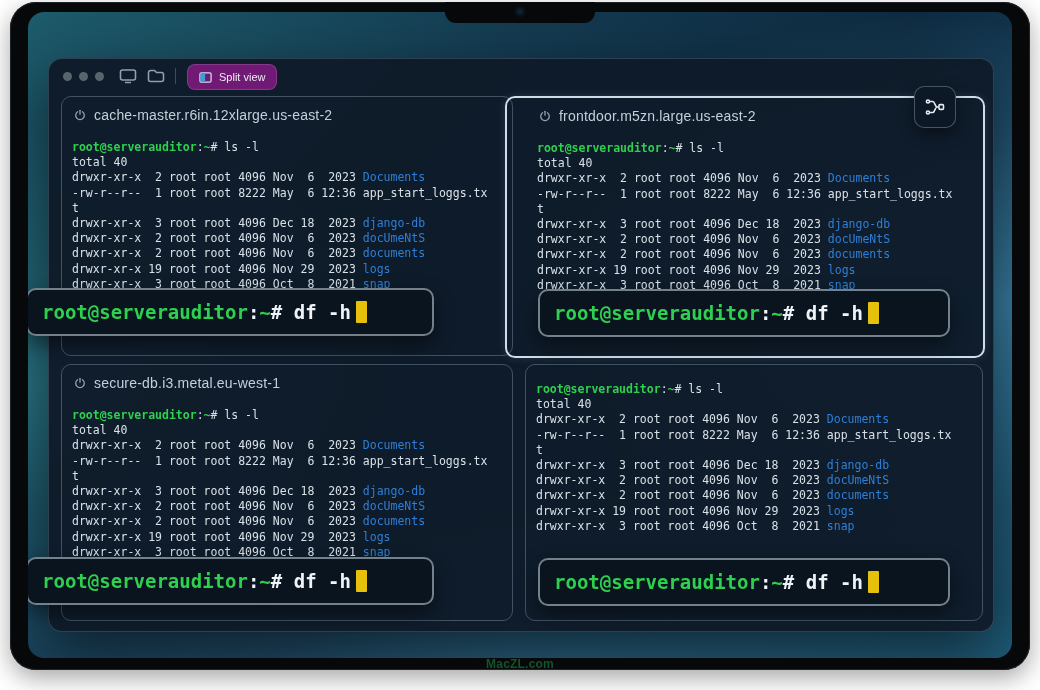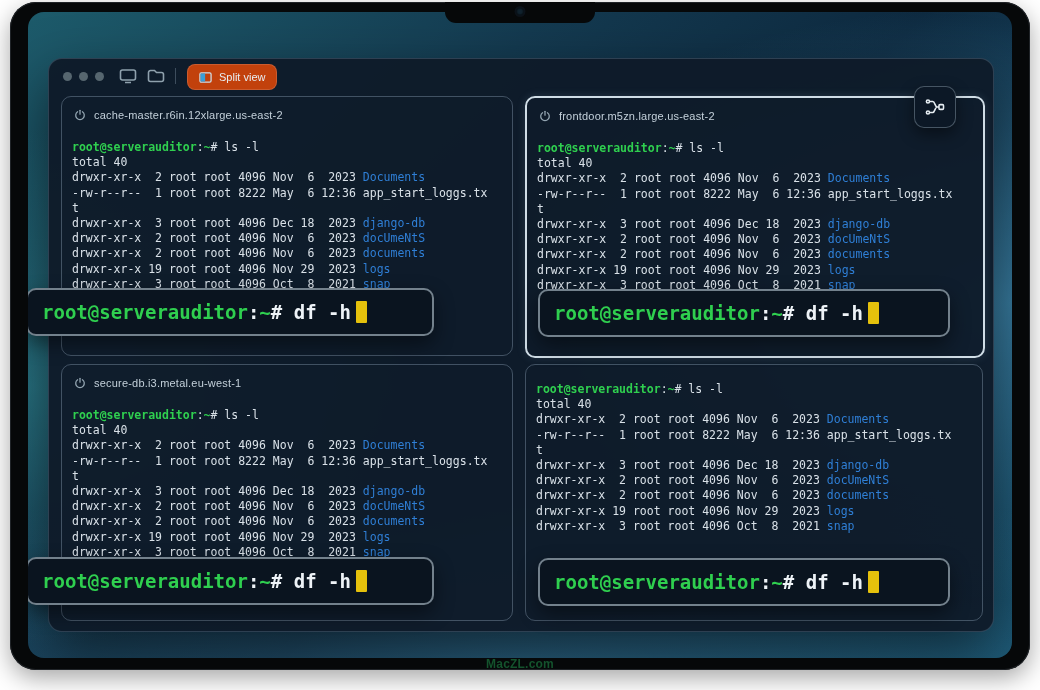--- a/index.html
+++ b/index.html
@@ -53,21 +53,21 @@
     background:#56666f;
   }
   .tb-ico{position:absolute;top:9px;width:18px;height:16px;color:#8fa1ad;}
   .tb-sep{
     position:absolute;left:126px;top:9px;width:1px;height:16px;
     background:rgba(150,170,185,.35);
   }
   .split-pill{
     position:absolute;left:138px;top:5px;height:24px;
     display:flex;align-items:center;gap:7px;padding:0 11px;
-    background:#c2410c;border:1px solid rgba(255,255,255,.14);border-radius:8px;
+    background:#701a75;border:1px solid rgba(255,255,255,.14);border-radius:8px;
     color:#e8eef2;font-size:11px;
   }
   .split-pill svg{width:13px;height:13px;}
 
   
   .mc-btn{
     position:absolute;left:865px;top:27px;width:40px;height:40px;
     background:#0c1826;border:1px solid rgba(180,200,215,.35);border-radius:10px;
     display:flex;align-items:center;justify-content:center;z-index:30;
     box-shadow:0 6px 16px rgba(0,0,0,.45);
@@ -81,21 +81,21 @@
   }
   .pane.active{
     border:2px solid rgba(225,238,246,.92);
     box-shadow:0 0 10px rgba(160,200,230,.15);
   }
   .pane-head{
     display:flex;align-items:center;gap:8px;
     padding:10px 12px 0 12px;height:16px;
   }
   .status-ico{width:12px;height:12px;color:#93a5b1;flex:0 0 auto;}
-  .host{font-size:11px;color:#c3d0da;letter-spacing:.2px;}
+  .host{font-size:14px;color:#c3d0da;letter-spacing:.2px;}
 
   .term{
     margin-top:17px;padding:0 8px 0 10px;
     font-family:"DejaVu Sans Mono", monospace;
     font-size:11.5px;line-height:15.2px;white-space:pre;
   }
   .seg-f{color:var(--terminal-fg,#d9e1e8);}
   .seg-g{color:var(--prompt-green,#2fcf4f);font-weight:bold;}
   .seg-b{color:var(--file-blue,#2f7fd6);}
 
@@ -160,21 +160,21 @@
         <div class="pane-head">
           <svg class="status-ico" viewBox="0 0 14 14" fill="none" stroke="currentColor" stroke-width="1.5" stroke-linecap="round">
             <path d="M9.8 3.2 a5 5 0 1 1 -5.6 0"></path>
               <line x1="7" y1="1.5" x2="7" y2="6"></line>
           </svg>
           <span class="host">cache-master.r6in.12xlarge.us-east-2</span>
         </div>
         <div class="term"><div class="tline"><span class="seg-g">root@serverauditor</span><span class="seg-f">:</span><span class="seg-g">~</span><span class="seg-f"># ls -l</span></div><div class="tline"><span class="seg-f">total 40</span></div><div class="tline"><span class="seg-f">drwxr-xr-x  2 root root 4096 Nov  6  2023 </span><span class="seg-b">Documents</span></div><div class="tline"><span class="seg-f">-rw-r--r--  1 root root 8222 May  6 12:36 app_start_loggs.tx</span></div><div class="tline"><span class="seg-f">t</span></div><div class="tline"><span class="seg-f">drwxr-xr-x  3 root root 4096 Dec 18  2023 </span><span class="seg-b">django-db</span></div><div class="tline"><span class="seg-f">drwxr-xr-x  2 root root 4096 Nov  6  2023 </span><span class="seg-b">docUmeNtS</span></div><div class="tline"><span class="seg-f">drwxr-xr-x  2 root root 4096 Nov  6  2023 </span><span class="seg-b">documents</span></div><div class="tline"><span class="seg-f">drwxr-xr-x 19 root root 4096 Nov 29  2023 </span><span class="seg-b">logs</span></div><div class="tline"><span class="seg-f">drwxr-xr-x  3 root root 4096 Oct  8  2021 </span><span class="seg-b">snap</span></div></div>
       </div>
 
-      <div class="pane active" style="left:476px;top:37px;width:456px;height:258px;">
+      <div class="pane active" style="left:456px;top:37px;width:456px;height:258px;padding-left:20px;">
         <div class="pane-head">
           <svg class="status-ico" viewBox="0 0 14 14" fill="none" stroke="currentColor" stroke-width="1.5" stroke-linecap="round">
             <path d="M9.8 3.2 a5 5 0 1 1 -5.6 0"></path>
               <line x1="7" y1="1.5" x2="7" y2="6"></line>
           </svg>
           <span class="host">frontdoor.m5zn.large.us-east-2</span>
         </div>
         <div class="term"><div class="tline"><span class="seg-g">root@serverauditor</span><span class="seg-f">:</span><span class="seg-g">~</span><span class="seg-f"># ls -l</span></div><div class="tline"><span class="seg-f">total 40</span></div><div class="tline"><span class="seg-f">drwxr-xr-x  2 root root 4096 Nov  6  2023 </span><span class="seg-b">Documents</span></div><div class="tline"><span class="seg-f">-rw-r--r--  1 root root 8222 May  6 12:36 app_start_loggs.tx</span></div><div class="tline"><span class="seg-f">t</span></div><div class="tline"><span class="seg-f">drwxr-xr-x  3 root root 4096 Dec 18  2023 </span><span class="seg-b">django-db</span></div><div class="tline"><span class="seg-f">drwxr-xr-x  2 root root 4096 Nov  6  2023 </span><span class="seg-b">docUmeNtS</span></div><div class="tline"><span class="seg-f">drwxr-xr-x  2 root root 4096 Nov  6  2023 </span><span class="seg-b">documents</span></div><div class="tline"><span class="seg-f">drwxr-xr-x 19 root root 4096 Nov 29  2023 </span><span class="seg-b">logs</span></div><div class="tline"><span class="seg-f">drwxr-xr-x  3 root root 4096 Oct  8  2021 </span><span class="seg-b">snap</span></div></div>
       </div>
 

